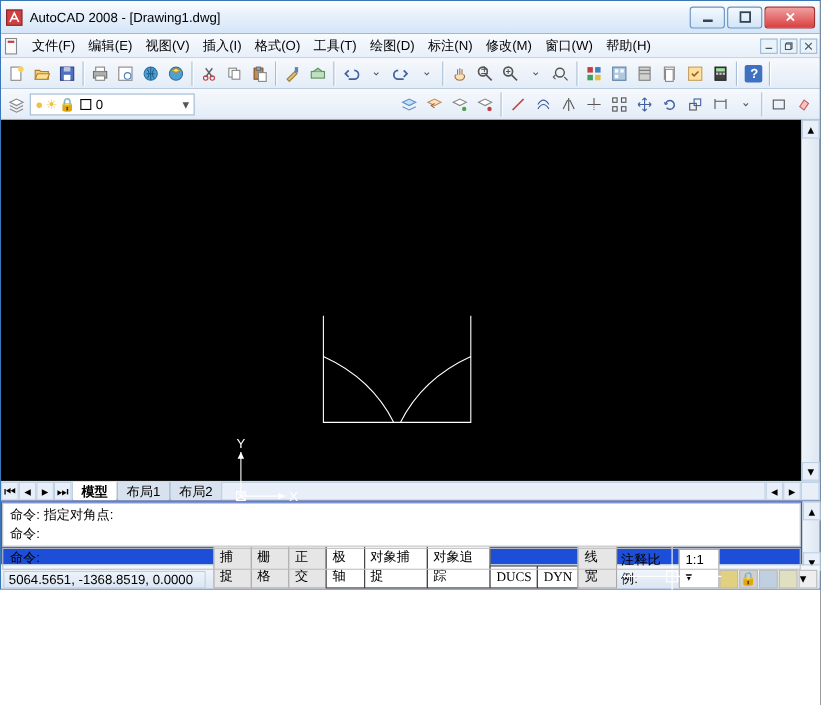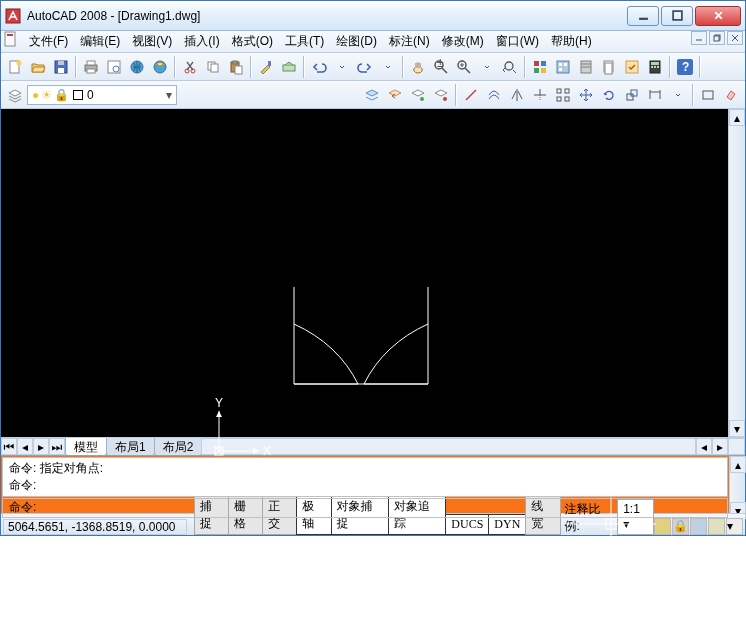--- a/index.html
+++ b/index.html
@@ -5,41 +5,41 @@
 *{box-sizing:border-box;margin:0;padding:0;font-family:"Microsoft YaHei","SimSun",Tahoma,sans-serif;font-size:12px}
 body{background:#fff;width:746px;height:641px;overflow:hidden}
 .window{width:746px;height:536px;border:1px solid #3a77b8;display:flex;flex-direction:column}
 .titlebar{background:linear-gradient(#fdfefe,#e8f1fb 40%,#d5e6f9);height:30px;display:flex;align-items:center;padding:0 4px;border-bottom:1px solid #9db9d6}
 .appicon{width:16px;height:16px;margin-right:6px}
 .titletext{flex:1;color:#000}
 .winbtns{display:flex;gap:2px}
 .winbtn{width:32px;height:20px;border:1px solid #6893c4;border-radius:3px;background:linear-gradient(#f4f9fe,#d2e5f8);display:flex;align-items:center;justify-content:center;cursor:pointer}
 .winbtn.close{width:46px;background:linear-gradient(#f0a0a0,#d94040);border-color:#a03030}
 .winbtn svg{width:11px;height:11px}
-.menubar{background:linear-gradient(#f8fbfe,#e7eff9);height:22px;display:flex;align-items:flex-start;padding:0 2px;border-bottom:1px solid #b8cce0}
+.menubar{background:linear-gradient(#f8fbfe,#e7eff9);height:22px;display:flex;align-items:center;padding:0 2px;border-bottom:1px solid #b8cce0}
 .menubar .appicon2{width:16px;height:16px;margin-right:4px;display:inline-block}
 .menuitem{padding:2px 6px;cursor:pointer}
 .mdibtns{display:flex;gap:2px;margin-left:auto}
 .mdibtn{width:16px;height:14px;border:1px solid #9cb8d4;background:#eaf2fa;display:flex;align-items:center;justify-content:center;cursor:pointer}
 .toolbar{background:linear-gradient(#f6f9fd,#e3ecf7);height:28px;display:flex;align-items:center;padding:0 3px;border-bottom:1px solid #b8cce0;gap:1px}
 .tbtn{width:22px;height:22px;display:flex;align-items:center;justify-content:center;cursor:pointer;border:1px solid transparent;border-radius:2px}
 .tsep{width:2px;height:22px;border-left:1px solid #a8bed6;border-right:1px solid #fff;margin:0 2px}
 .toolbar2{background:linear-gradient(#f6f9fd,#e3ecf7);height:28px;display:flex;align-items:center;padding:0 3px;border-bottom:1px solid #b8cce0;gap:1px}
 .layercombo{width:150px;height:20px;border:1px solid #9ab6d2;background:#fff;display:flex;align-items:center;padding:0 4px;margin-right:6px}
 .panelabel{background:#e0e8f0;border:1px solid #aaa;padding:1px 4px;margin-left:2px}
 .canvas-wrap{flex:1;display:flex;background:#000;position:relative}
 .canvas{flex:1;background:#000;position:relative}
 .vscroll{width:17px;background:linear-gradient(90deg,#eef3f9,#dde7f2);border-left:1px solid #bcd0e4;display:flex;flex-direction:column}
 .hscroll-row{height:18px;background:linear-gradient(#eef3f9,#dde7f2);display:flex;border-top:1px solid #bcd0e4}
 .navarr{width:16px;height:17px;display:flex;align-items:center;justify-content:center;border:1px solid #bcd0e4;background:#e8eff8;cursor:pointer}
 .tabs{display:flex;height:18px}
 .tab{padding:1px 8px;background:#d8e2ee;border:1px solid #9ab4ce;border-top:none;border-bottom-left-radius:3px;border-bottom-right-radius:3px;margin-right:-1px;cursor:pointer}
-.tab.active{background:#fff;font-weight:normal}
+.tab.active{background:#fff;font-weight:bold}
 .hscroll-track{flex:1;background:#e8eff8;border:1px solid #bcd0e4}
-.cmdarea{height:58px;border-top:1px solid #a0a0a0;display:flex;flex-direction:column;background:#f97316}
+.cmdarea{height:58px;border-top:1px solid #a0a0a0;display:flex;flex-direction:column;background:#1d4ed8}
 .cmdhist{flex:1;padding:2px 6px;overflow:hidden;background:#fff;border:1px solid #c0c0c0;margin:1px}
 .cmdline{display:flex;padding:0 4px 1px 6px;border:1px solid #c0c0c0;margin:0 1px 1px 1px}
 .cmdrow{display:flex}
 .cmdwrap{position:relative;flex:1}
 .cmdvsc{width:16px;background:linear-gradient(90deg,#eef3f9,#dde7f2);border-left:1px solid #bcd0e4;display:flex;flex-direction:column;justify-content:space-between}
 .statusbar{height:22px;background:linear-gradient(#f4f8fd,#dbe5f1);display:flex;align-items:flex-end;padding:0 2px;border-top:1px solid #b8cce0;gap:0}
 .coords{width:190px;padding:0 4px;border:1px solid #c0cee0}
 .sbtn{padding:2px 5px;border:1px solid #a9a9a9;background:#e6e6e6;cursor:pointer;margin-left:-1px;font-family:SimSun}
 .sbtn.active{border:1px solid #333;background:#fff}
 .sbtxt{padding:0 4px}

